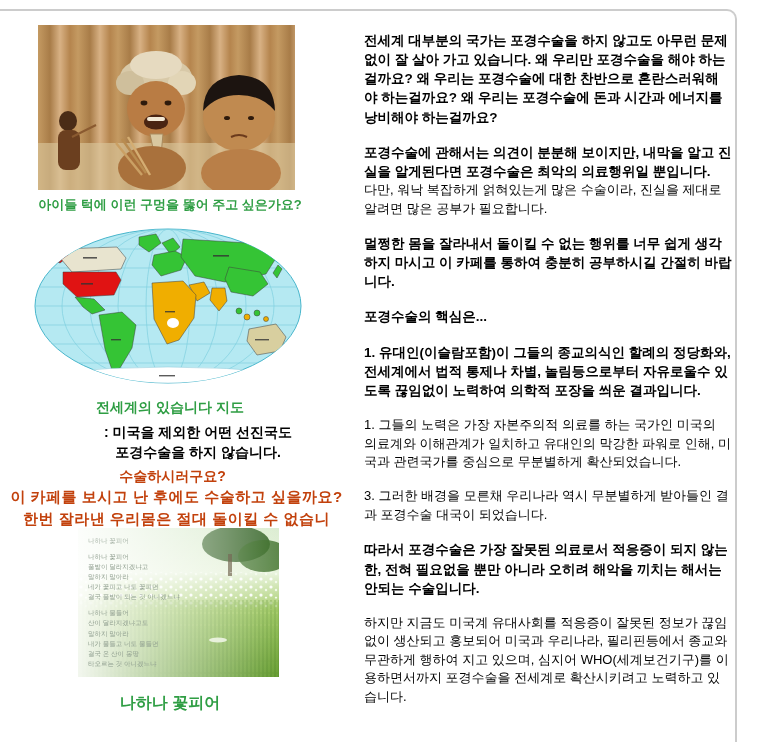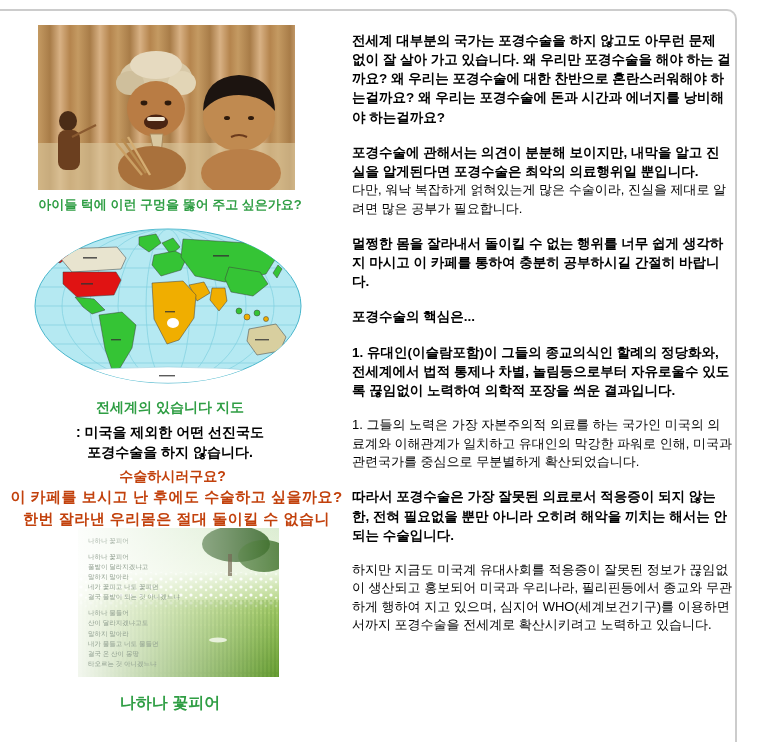--- a/index.html
+++ b/index.html
@@ -19,40 +19,40 @@
     border-top-right-radius:10px;pointer-events:none;
   }
   
   .left-col{position:absolute;left:0;top:0;width:345px;height:596px;}
   .photo{position:absolute;left:38px;top:25px;width:257px;height:165px;overflow:hidden;}
   .caption{position:absolute;left:0;width:340px;text-align:center;font-weight:bold;}
   .caption.green{color:#2f9e44;}
   .photo-caption{top:196px;font-size:13px;}
   .worldmap{position:absolute;left:33px;top:227px;width:270px;height:158px;}
   .map-caption{top:399px;font-size:14px;}
-  .map-note{position:absolute;left:0;top:423px;width:340px;text-align:center;font-weight:bold;font-size:14px;line-height:1.4;color:#000;}
+  .map-note{position:absolute;left:0;top:423px;width:340px;text-align:center;font-weight:bold;font-size:14px;line-height:1.4;color:#000;padding-left:28px;}
   .red-block{position:absolute;left:0;top:466px;width:345px;text-align:center;font-weight:bold;color:#c2410c;}
   .red-l1{font-size:14px;line-height:1.45;}
   .red-l2,.red-l3{font-size:15px;line-height:1.45;letter-spacing:0.5px;padding-left:8px;}
   .poem-img{position:absolute;left:78px;top:528px;width:201px;height:149px;overflow:hidden;}
   .poem-img svg{position:absolute;left:0;top:0;}
   .poem-text{
     position:absolute;left:10px;top:8px;width:120px;
     font-size:6.5px;line-height:1.55;color:#8f9e8f;
   }
   .poem-text .poem-title{color:#aab6aa;margin-bottom:6px;}
   .poem-text .gap{height:6px;}
   .poem-caption{top:693px;font-size:16px;}
   
   .right-col{
     position:absolute;left:352px;top:31px;width:380px;
     font-size:13px;line-height:1.42;
   }
   .para{margin:0 0 16px 0;}
-  .para .run{font-weight:normal;}
+  .para .run{font-weight:normal;margin-left:12px;}
   .para .run.bold{font-weight:bold;font-size:13.5px;}
 </style>
 </head>
 <body>
 
 <div class="page">
 
   <div class="top-fragment"></div>
   <div class="frame"></div>
 
@@ -240,20 +240,23 @@
       <div class="para">
         <div class="run bold">포경수술의 핵심은...</div>
       </div>
       <div class="para">
         <div class="run bold">1. 유대인(이슬람포함)이 그들의 종교의식인 할례의 정당화와, 전세계에서 법적 통제나 차별, 놀림등으로부터 자유로울수 있도록 끊임없이 노력하여 의학적 포장을 씌운 결과입니다.</div>
       </div>
       <div class="para">
         <div class="run">1. 그들의 노력은 가장 자본주의적 의료를 하는 국가인 미국의 의료계와 이해관계가 일치하고 유대인의 막강한 파워로 인해, 미국과 관련국가를 중심으로 무분별하게 확산되었습니다.</div>
       </div>
       <div class="para">
+        <div class="run">3. 그러한 배경을 모른채 우리나라 역시 무분별하게 받아들인 결과 포경수술 대국이 되었습니다.</div>
+      </div>
+      <div class="para">
         <div class="run bold">따라서 포경수술은 가장 잘못된 의료로서 적응증이 되지 않는한, 전혀 필요없을 뿐만 아니라 오히려 해악을 끼치는 해서는 안되는 수술입니다.</div>
       </div>
       <div class="para">
         <div class="run">하지만 지금도 미국계 유대사회를 적응증이 잘못된 정보가 끊임없이 생산되고 홍보되어 미국과 우리나라, 필리핀등에서 종교와 무관하게 행하여 지고 있으며, 심지어 WHO(세계보건기구)를 이용하면서까지 포경수술을 전세계로 확산시키려고 노력하고 있습니다.</div>
       </div>
     </div>
 
 </div>
 
 </body></html>

